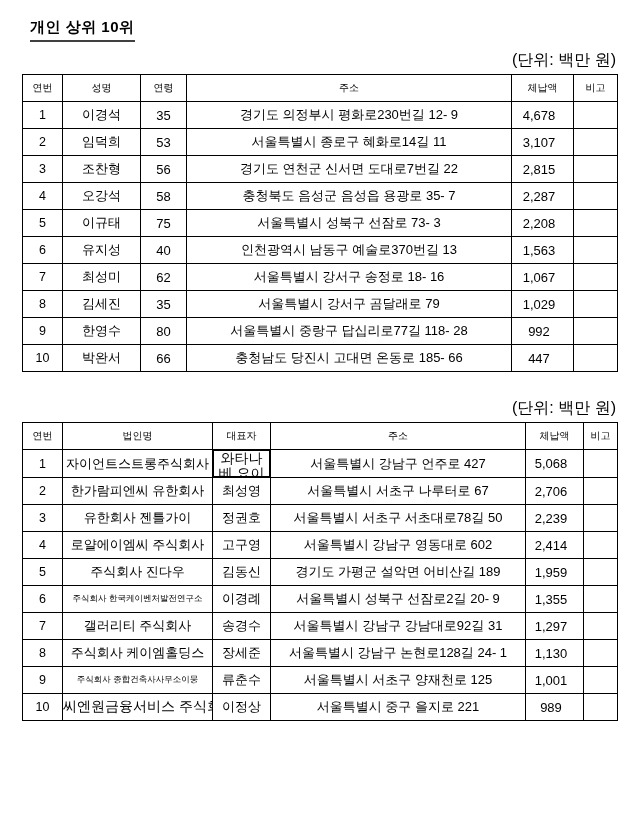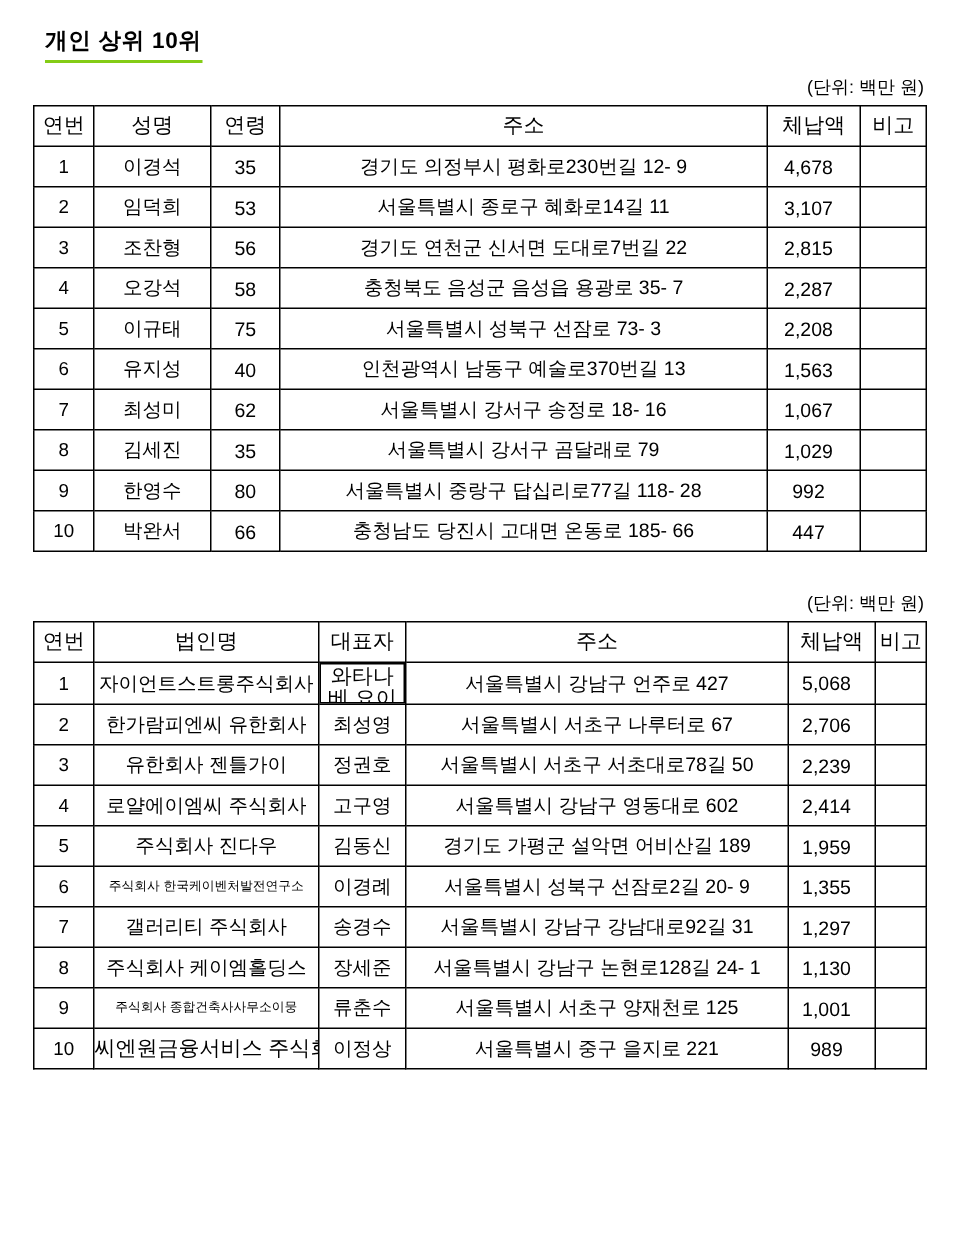--- a/index.html
+++ b/index.html
@@ -13,57 +13,57 @@
     font-family: "Liberation Sans", sans-serif;
     color: #000000;
     position: relative;
     overflow: hidden;
   }
   .page {
     padding: 18px 22px 0 22px;
   }
   .section { margin-bottom: 4px; }
   .section-title-wrap {
-    border-bottom: 2px solid #84cc16;
+    border-bottom: 2px solid #404040;
     display: inline-block;
     padding: 0 0 3px 0;
     margin-left: 8px;
     margin-bottom: 8px;
   }
   .section-title {
     font-size: 15px;
     font-weight: bold;
     letter-spacing: 0.5px;
     white-space: nowrap;
   }
   .section-title .num { font-size: 15px; font-weight: bold; }
   .unit-line {
     text-align: right;
-    font-size: 12px;
+    font-size: 16px;
     margin: 0 2px 3px 0;
   }
   table {
     border-collapse: collapse;
     width: 100%;
     table-layout: fixed;
   }
   table, th, td {
     border: 1px solid #000;
   }
   th, td {
     padding: 0;
     height: 27px;
     font-size: 13px;
     font-weight: normal;
     text-align: center;
     vertical-align: middle;
     overflow: hidden;
     white-space: nowrap;
   }
-  th { font-size: 14px; }
+  th { font-size: 10px; }
   td.addr { text-align: center; }
   td.amount { text-align: center; padding-right: 7px; }
   td.seq { font-size: 12.5px; }
   .shrink-2 { font-size: 14px; }
   .shrink-3 { font-size: 8.5px; }
   .two-line {
     font-size: 14px;
     line-height: 1.05;
     white-space: normal;
     display: block;

